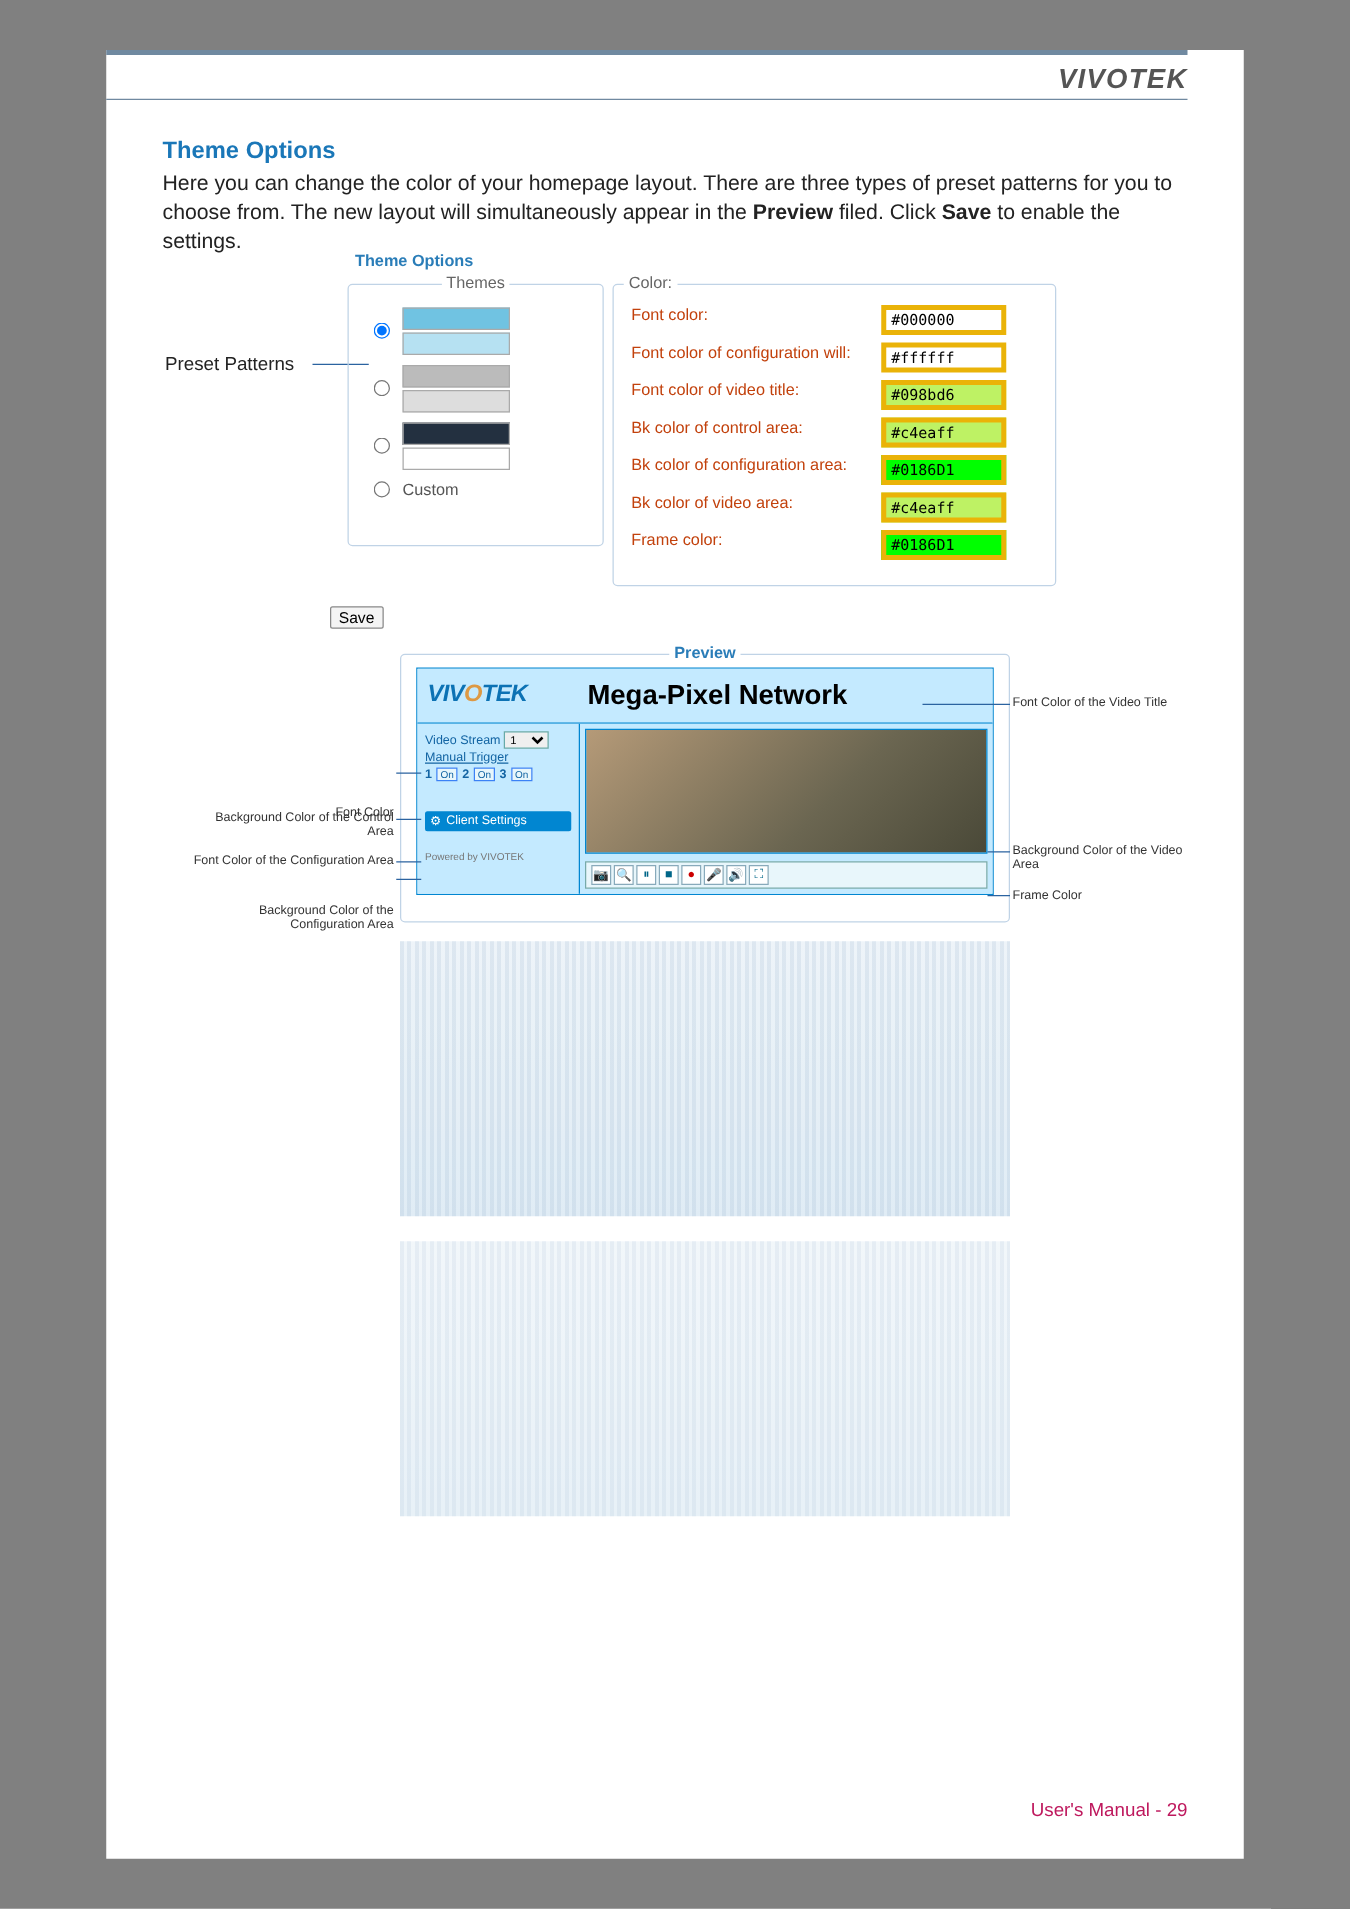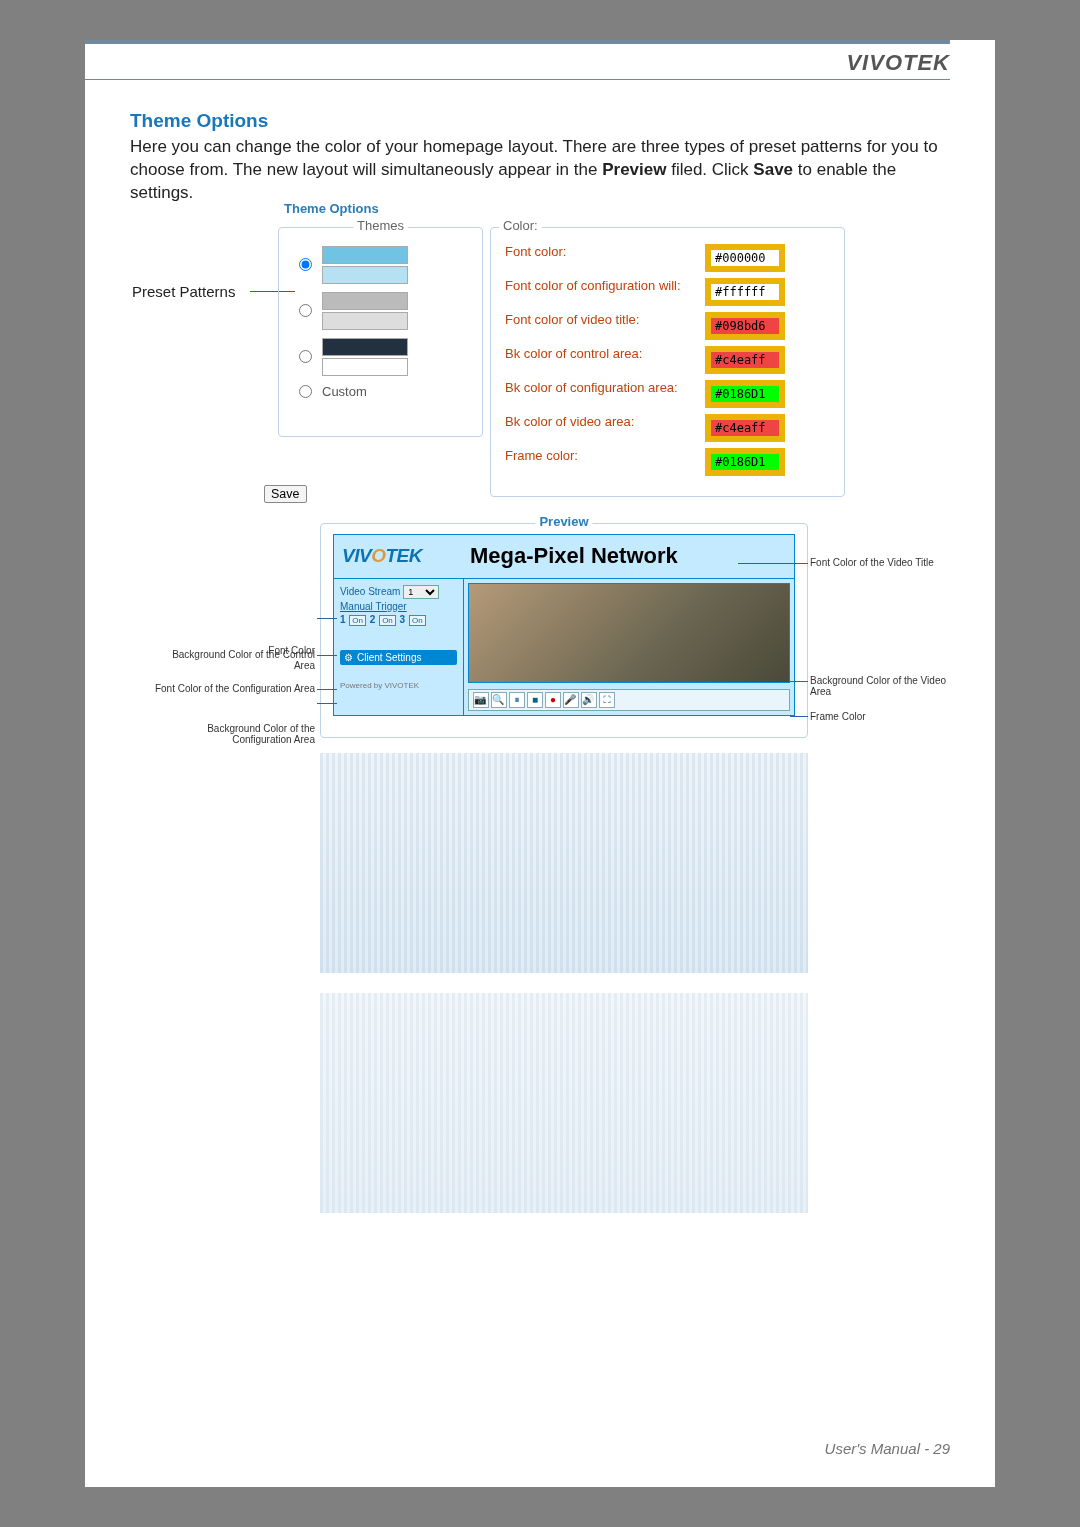--- a/index.html
+++ b/index.html
@@ -82,22 +82,22 @@
   .sw-a2 { background:#b6e1f2; }
   .sw-b1 { background:#bbb; }
   .sw-b2 { background:#ddd; }
   .sw-c1 { background:#233040; }
   .sw-c2 { background:#fff; }
   .custom-label { color:#555; font-size:13px; }
   .color-fs-v { position:absolute; top:14px; left:360px; width:355px; border:1px solid #c0d3e6; border-radius:4px; padding:10px 14px 14px; }
   .color-legend{ position:absolute; top:-10px; left:8px; background:#fff; padding:0 4px; color:#666; font-size:13px; }
   .color-row { display:flex; align-items:flex-start; margin:6px 0; }
   .color-row .lbl{ width:200px; color:#c2410c; font-size:13px; }
-  .color-row .val{ width:80px; border:6px solid #eab308; padding:1px 4px; font-size:12px; font-family: monospace; }
-  .hl1 { background:#ef4444; }
+  .color-row .val{ width:100px; border:4px solid #eab308; padding:1px 4px; font-size:12px; font-family: monospace; }
+  .hl1 { background:#bef264; }
   .hl2 { background:#0f0; }
   .save-btn {
     position:absolute; top:272px; left:134px;
     font-size:12.5px; border:1px solid #888; background:#f4f4f4; padding:1px 6px; border-radius:2px;
   }
   
   .side-label { position:absolute; font-size:15px; color:#222; }
   .side-label.preset { top:70px; left:2px; }
   
   .preview-fs { position:absolute; top:310px; left:190px; width:488px; height:215px; border:1px solid #c0d3e6; border-radius:4px; }
@@ -121,21 +121,21 @@
   .tb-ic { width:16px; height:16px; border:1px solid #8ab; background:#fff; display:flex; align-items:center; justify-content:center; font-size:10px; color:#068;}
   
   .call { position:absolute; font-size:10px; color:#333; text-align:right; }
   .call.r { text-align:left; }
   .cl-line { position:absolute; background:#2b63a0; height:1px; }
   
   .faded { position:absolute; top:540px; left:190px; width:488px; }
   .faded-block { height:220px; margin-bottom:20px; background: repeating-linear-gradient(90deg, rgba(60,110,160,0.12) 0 3px, rgba(255,255,255,0) 3px 6px), linear-gradient(#eaf2f8,#d9e8f3); border:0; opacity:0.8;}
   .footer {
     position:absolute; bottom:30px; right:45px;
-    color:#737373; font-style:italic; font-size:15px;
+    color:#be185d; font-size:15px;
   }
 </style>
 </head>
 <body>
 
 <div class="page">
   <div class="header-border">
     <span class="brand">VIVOTEK</span>
   </div>
 

